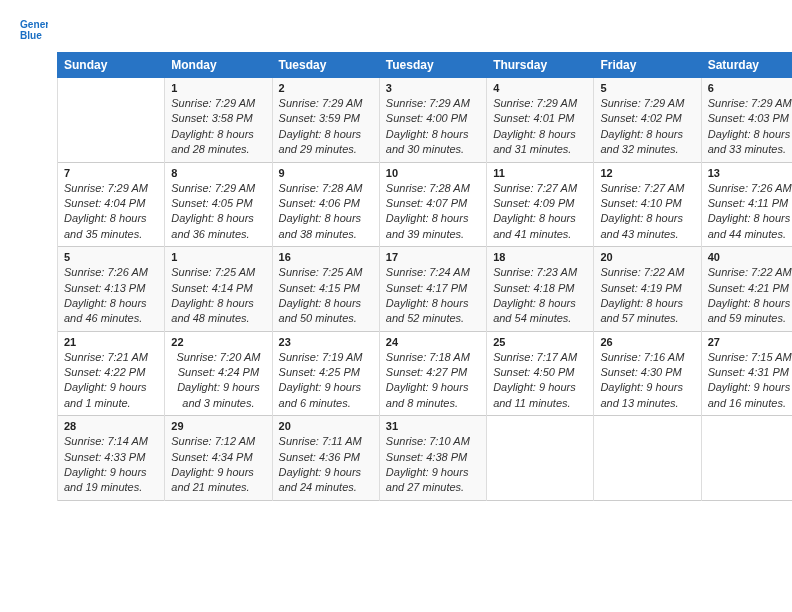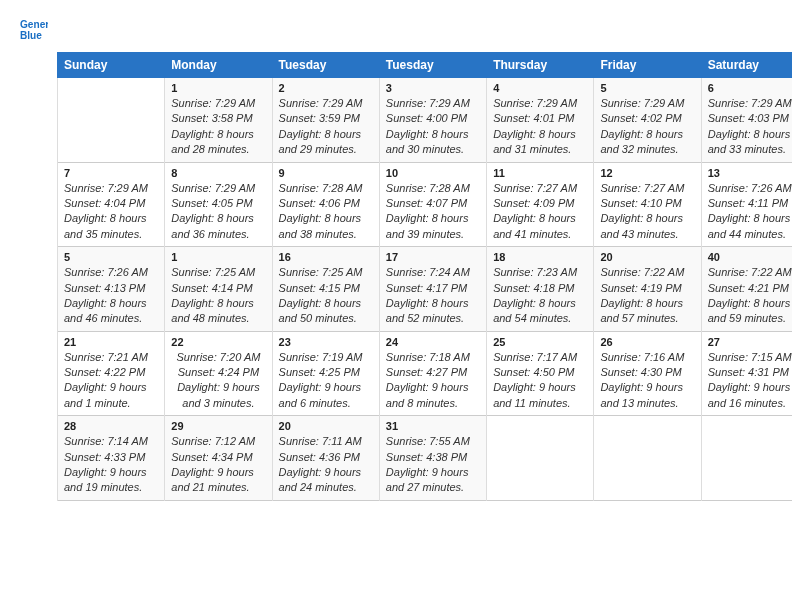--- a/index.html
+++ b/index.html
@@ -343,21 +343,21 @@
           </td>
           <td>
             <span class="day-num">20</span>
             <div class="cell-content" style="white-space: pre-line;">Sunrise: 7:11 AM
 Sunset: 4:36 PM
 Daylight: 9 hours
 and 24 minutes.</div>
           </td>
           <td>
             <span class="day-num">31</span>
-            <div class="cell-content" style="white-space: pre-line;">Sunrise: 7:55 AM
+            <div class="cell-content" style="white-space: pre-line;">Sunrise: 7:10 AM
 Sunset: 4:38 PM
 Daylight: 9 hours
 and 27 minutes.</div>
           </td>
           <td class="empty-cell"></td>
           <td class="empty-cell"></td>
           <td class="empty-cell"></td>
         </tr>
       </tbody>
   </table>

